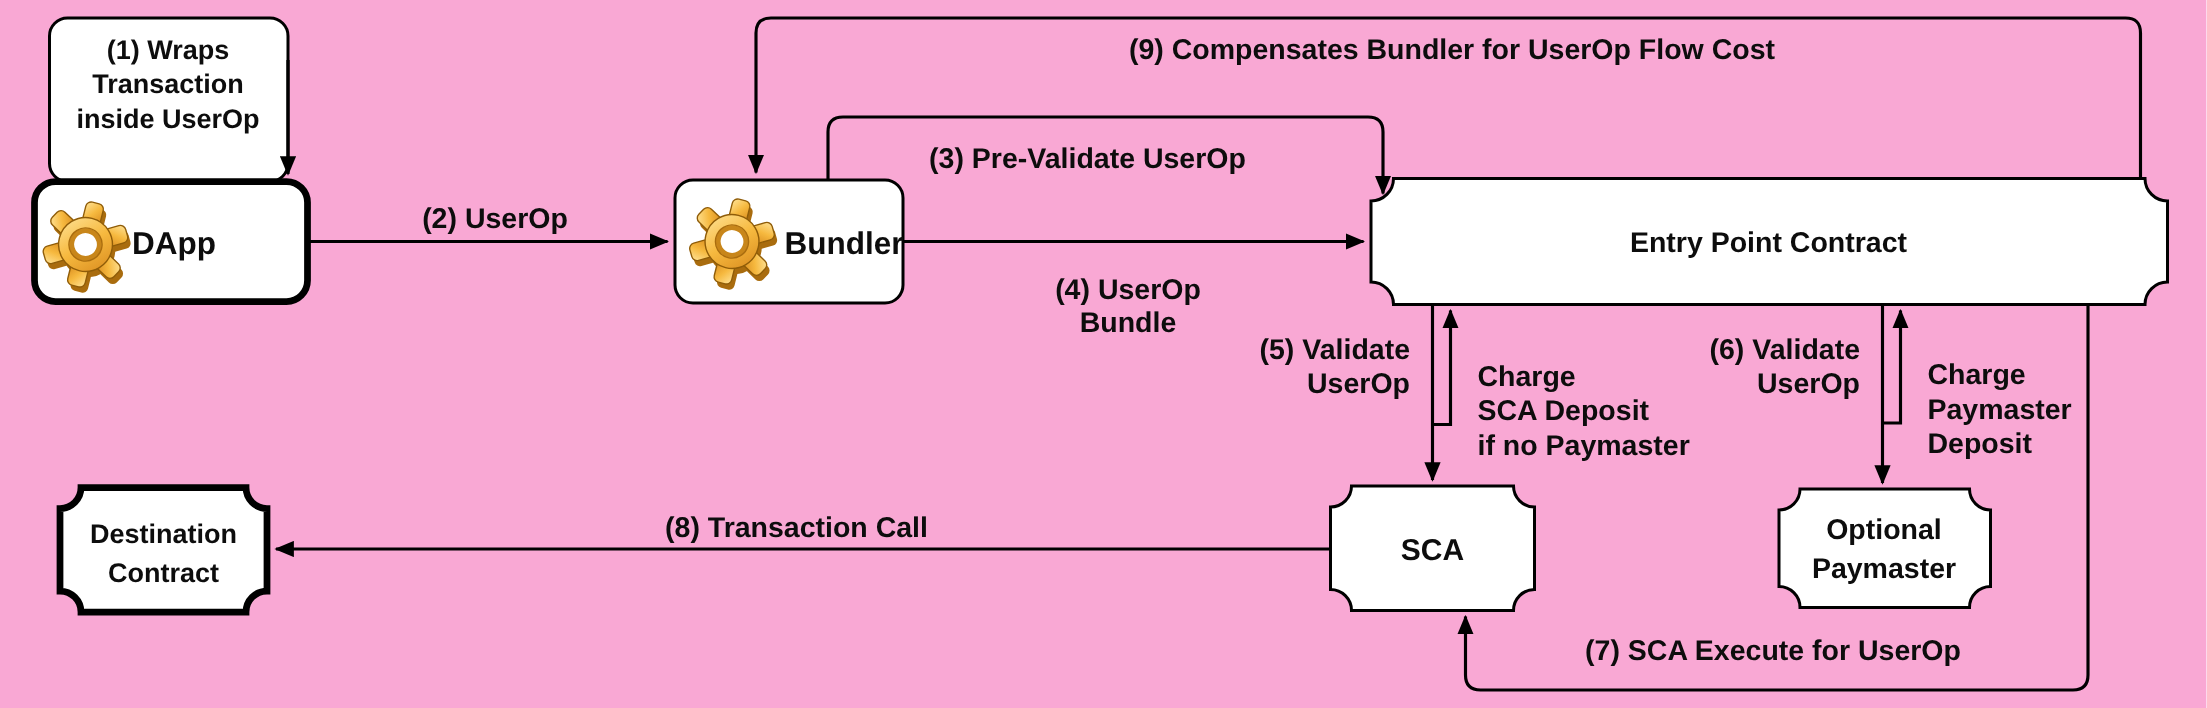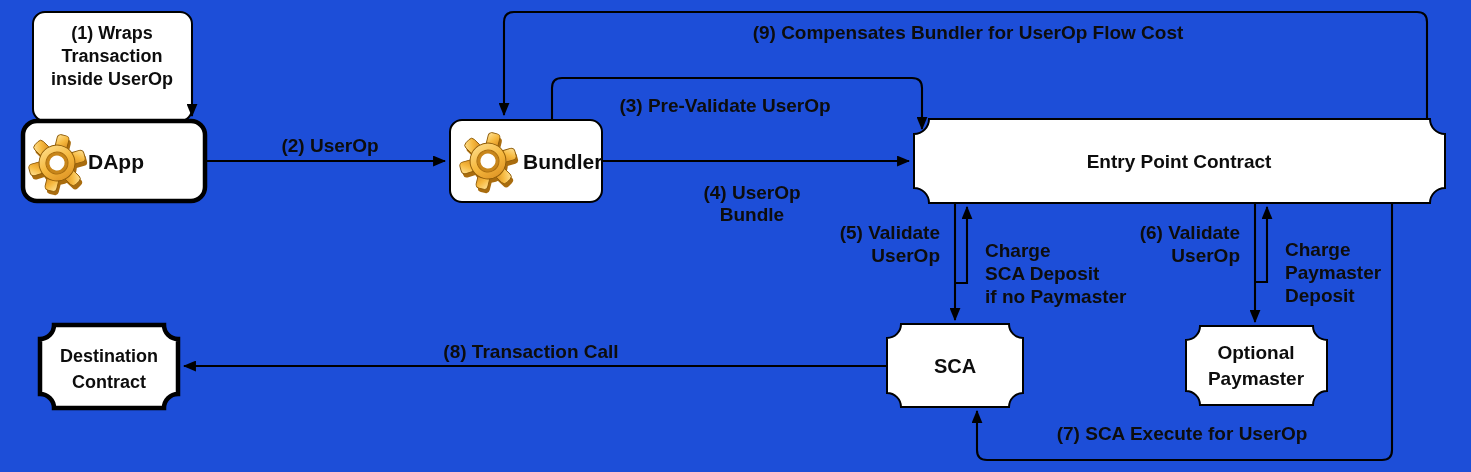--- a/index.html
+++ b/index.html
@@ -1,16 +1,16 @@
 <!DOCTYPE html>
 <html><head>
 <meta charset="utf-8">
 <style>
   html,body{margin:0;padding:0;background:#ffffff;}
-  .canvas{position:relative;width:1471px;height:472px;background:#1d4ed8;overflow:hidden;}
+  .canvas{position:relative;width:1471px;height:472px;background:#f9a8d4;overflow:hidden;}
   svg{display:block;}
   svg text{
     font-family:"Liberation Sans","DejaVu Sans",sans-serif;
     font-weight:bold;
     fill:#0d0d0d;
   }
   .lbl18{font-size:18px;}
   .lbl19{font-size:19px;}
   .lbl20{font-size:20px;}
   .lbl21{font-size:21px;}

